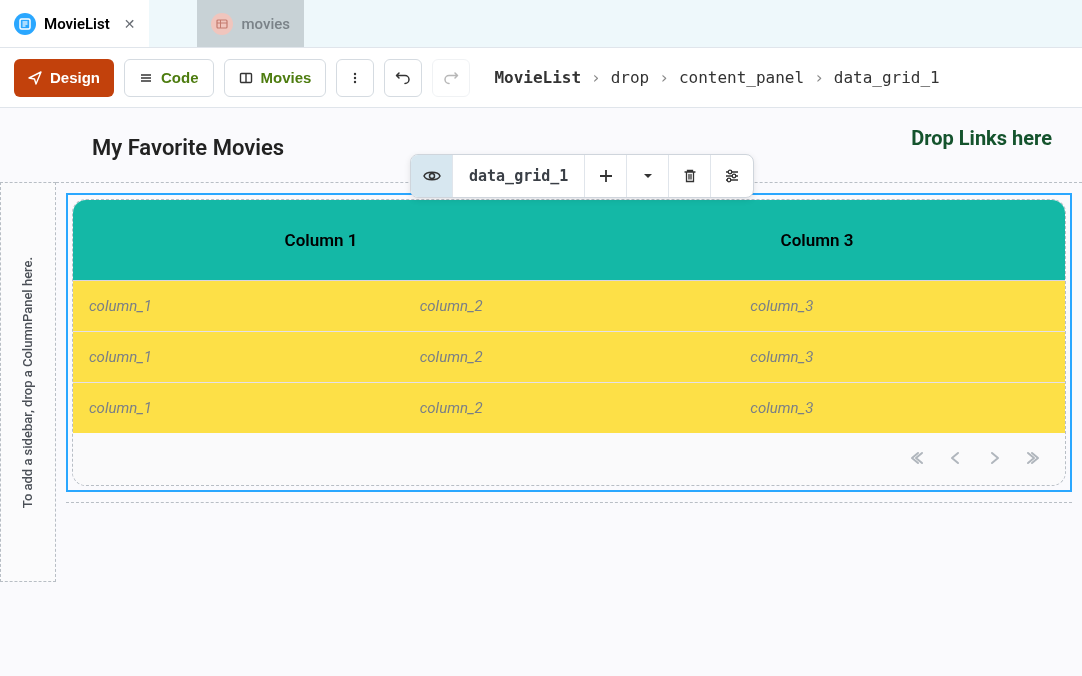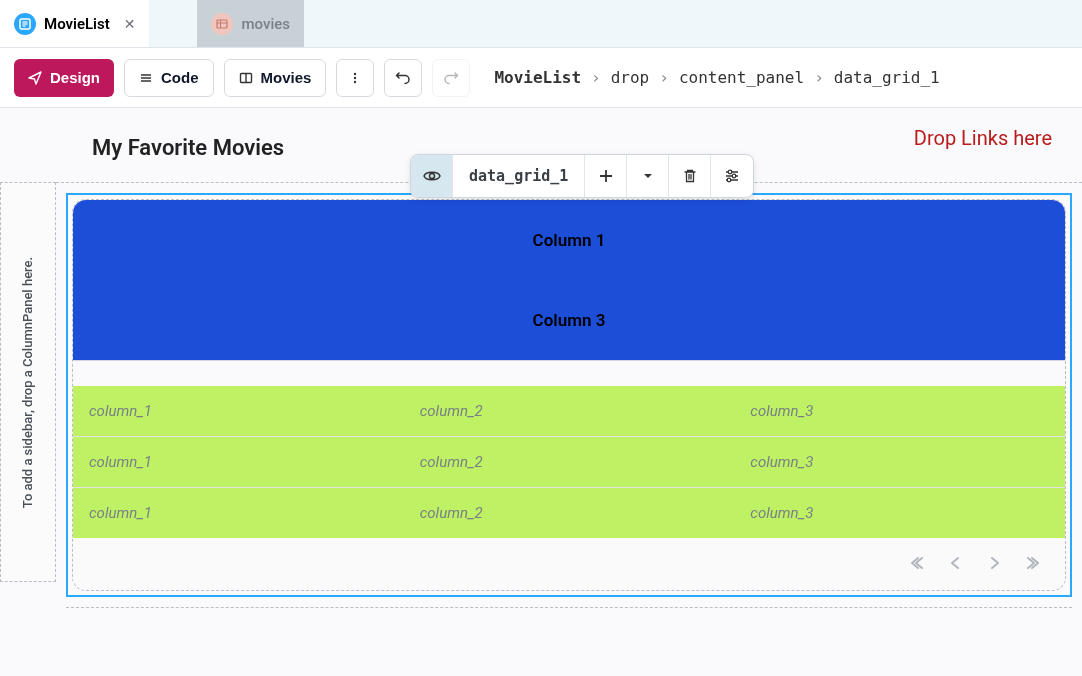--- a/index.html
+++ b/index.html
@@ -66,25 +66,25 @@
     display: inline-flex;
     align-items: center;
     gap: 8px;
     height: 38px;
     padding: 0 14px;
     border-radius: 6px;
     font-weight: 600;
     font-size: 15px;
     border: 1px solid #d5dbe1;
     background: #ffffff;
-    color: #0f172a;
+    color: #4d7c0f;
     cursor: pointer;
   }
   .btn-primary {
-    background: #be185d;
+    background: #c2410c;
     color: #fff;
     border: none;
   }
   .btn-square {
     width: 38px;
     padding: 0;
     justify-content: center;
     border: 1px solid #d5dbe1;
     background: #fff;
   }
@@ -103,22 +103,22 @@
   .canvas-area {
     display: flex;
     position: relative;
     height: calc(100% - 108px);
   }
   .drop-links {
     position: absolute;
     top: 18px;
     right: 30px;
     font-size: 20px;
-    color: #b91c1c;
-    font-weight: 400;
+    color: #14532d;
+    font-weight: 700;
   }
   .page-title {
     position: absolute;
     top: 27px;
     left: 92px;
     font-size: 22px;
     font-weight: 600;
     color: #222;
   }
   
@@ -158,35 +158,33 @@
     position: relative;
   }
   .datagrid-box {
     border: 1px dashed #b8bec5;
     border-radius: 14px;
     overflow: hidden;
     margin: 4px;
   }
   .grid-header {
     display: flex;
-    background: #1d4ed8;
+    background: #14b8a6;
     border-bottom: 1px solid #d8d4e2;
-    flex-direction: column;
   }
   .grid-header-cell {
     flex: 1;
     padding: 30px 16px;
     font-weight: 600;
     font-size: 17px;
     text-align: center;
     position: relative;
   }
   .grid-body {
-    background: #bef264;
-    margin-top: 25px;
+    background: #fde047;
   }
   .grid-row {
     display: flex;
     border-bottom: 1px solid #e4e0ea;
   }
   .grid-row:last-child { border-bottom: none; }
   .grid-cell {
     flex: 1;
     padding: 16px 16px;
     font-style: italic;

